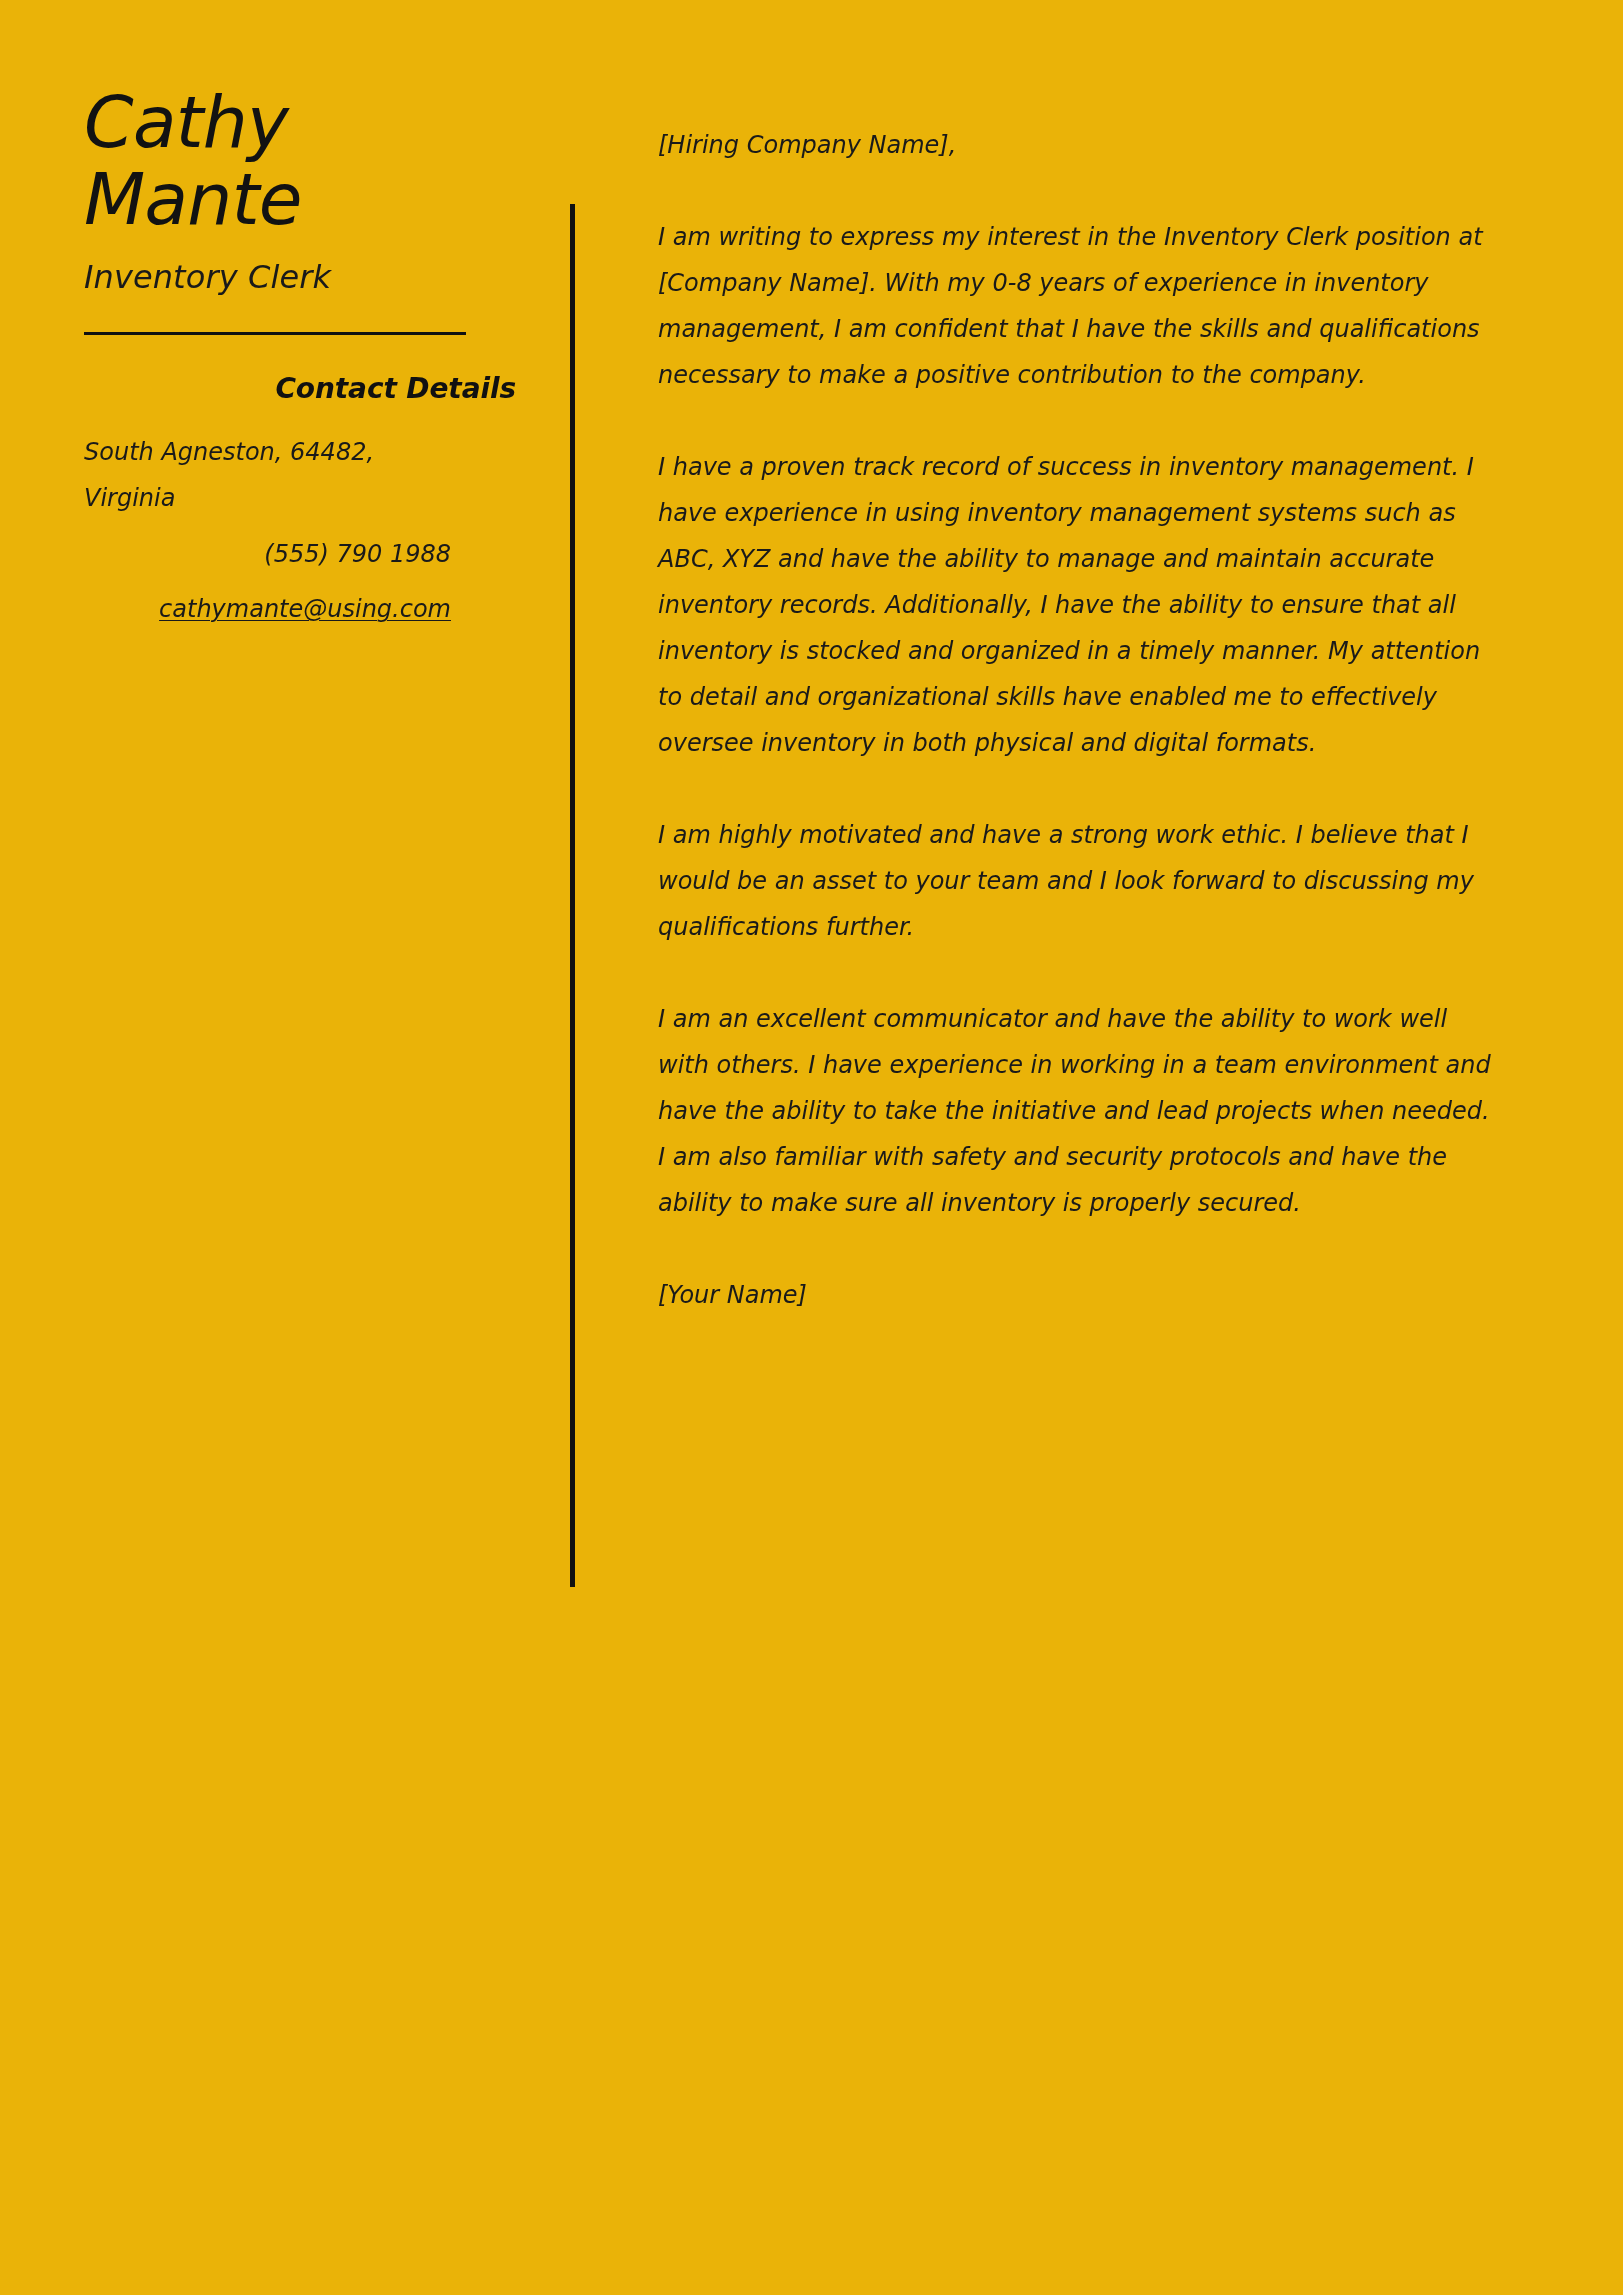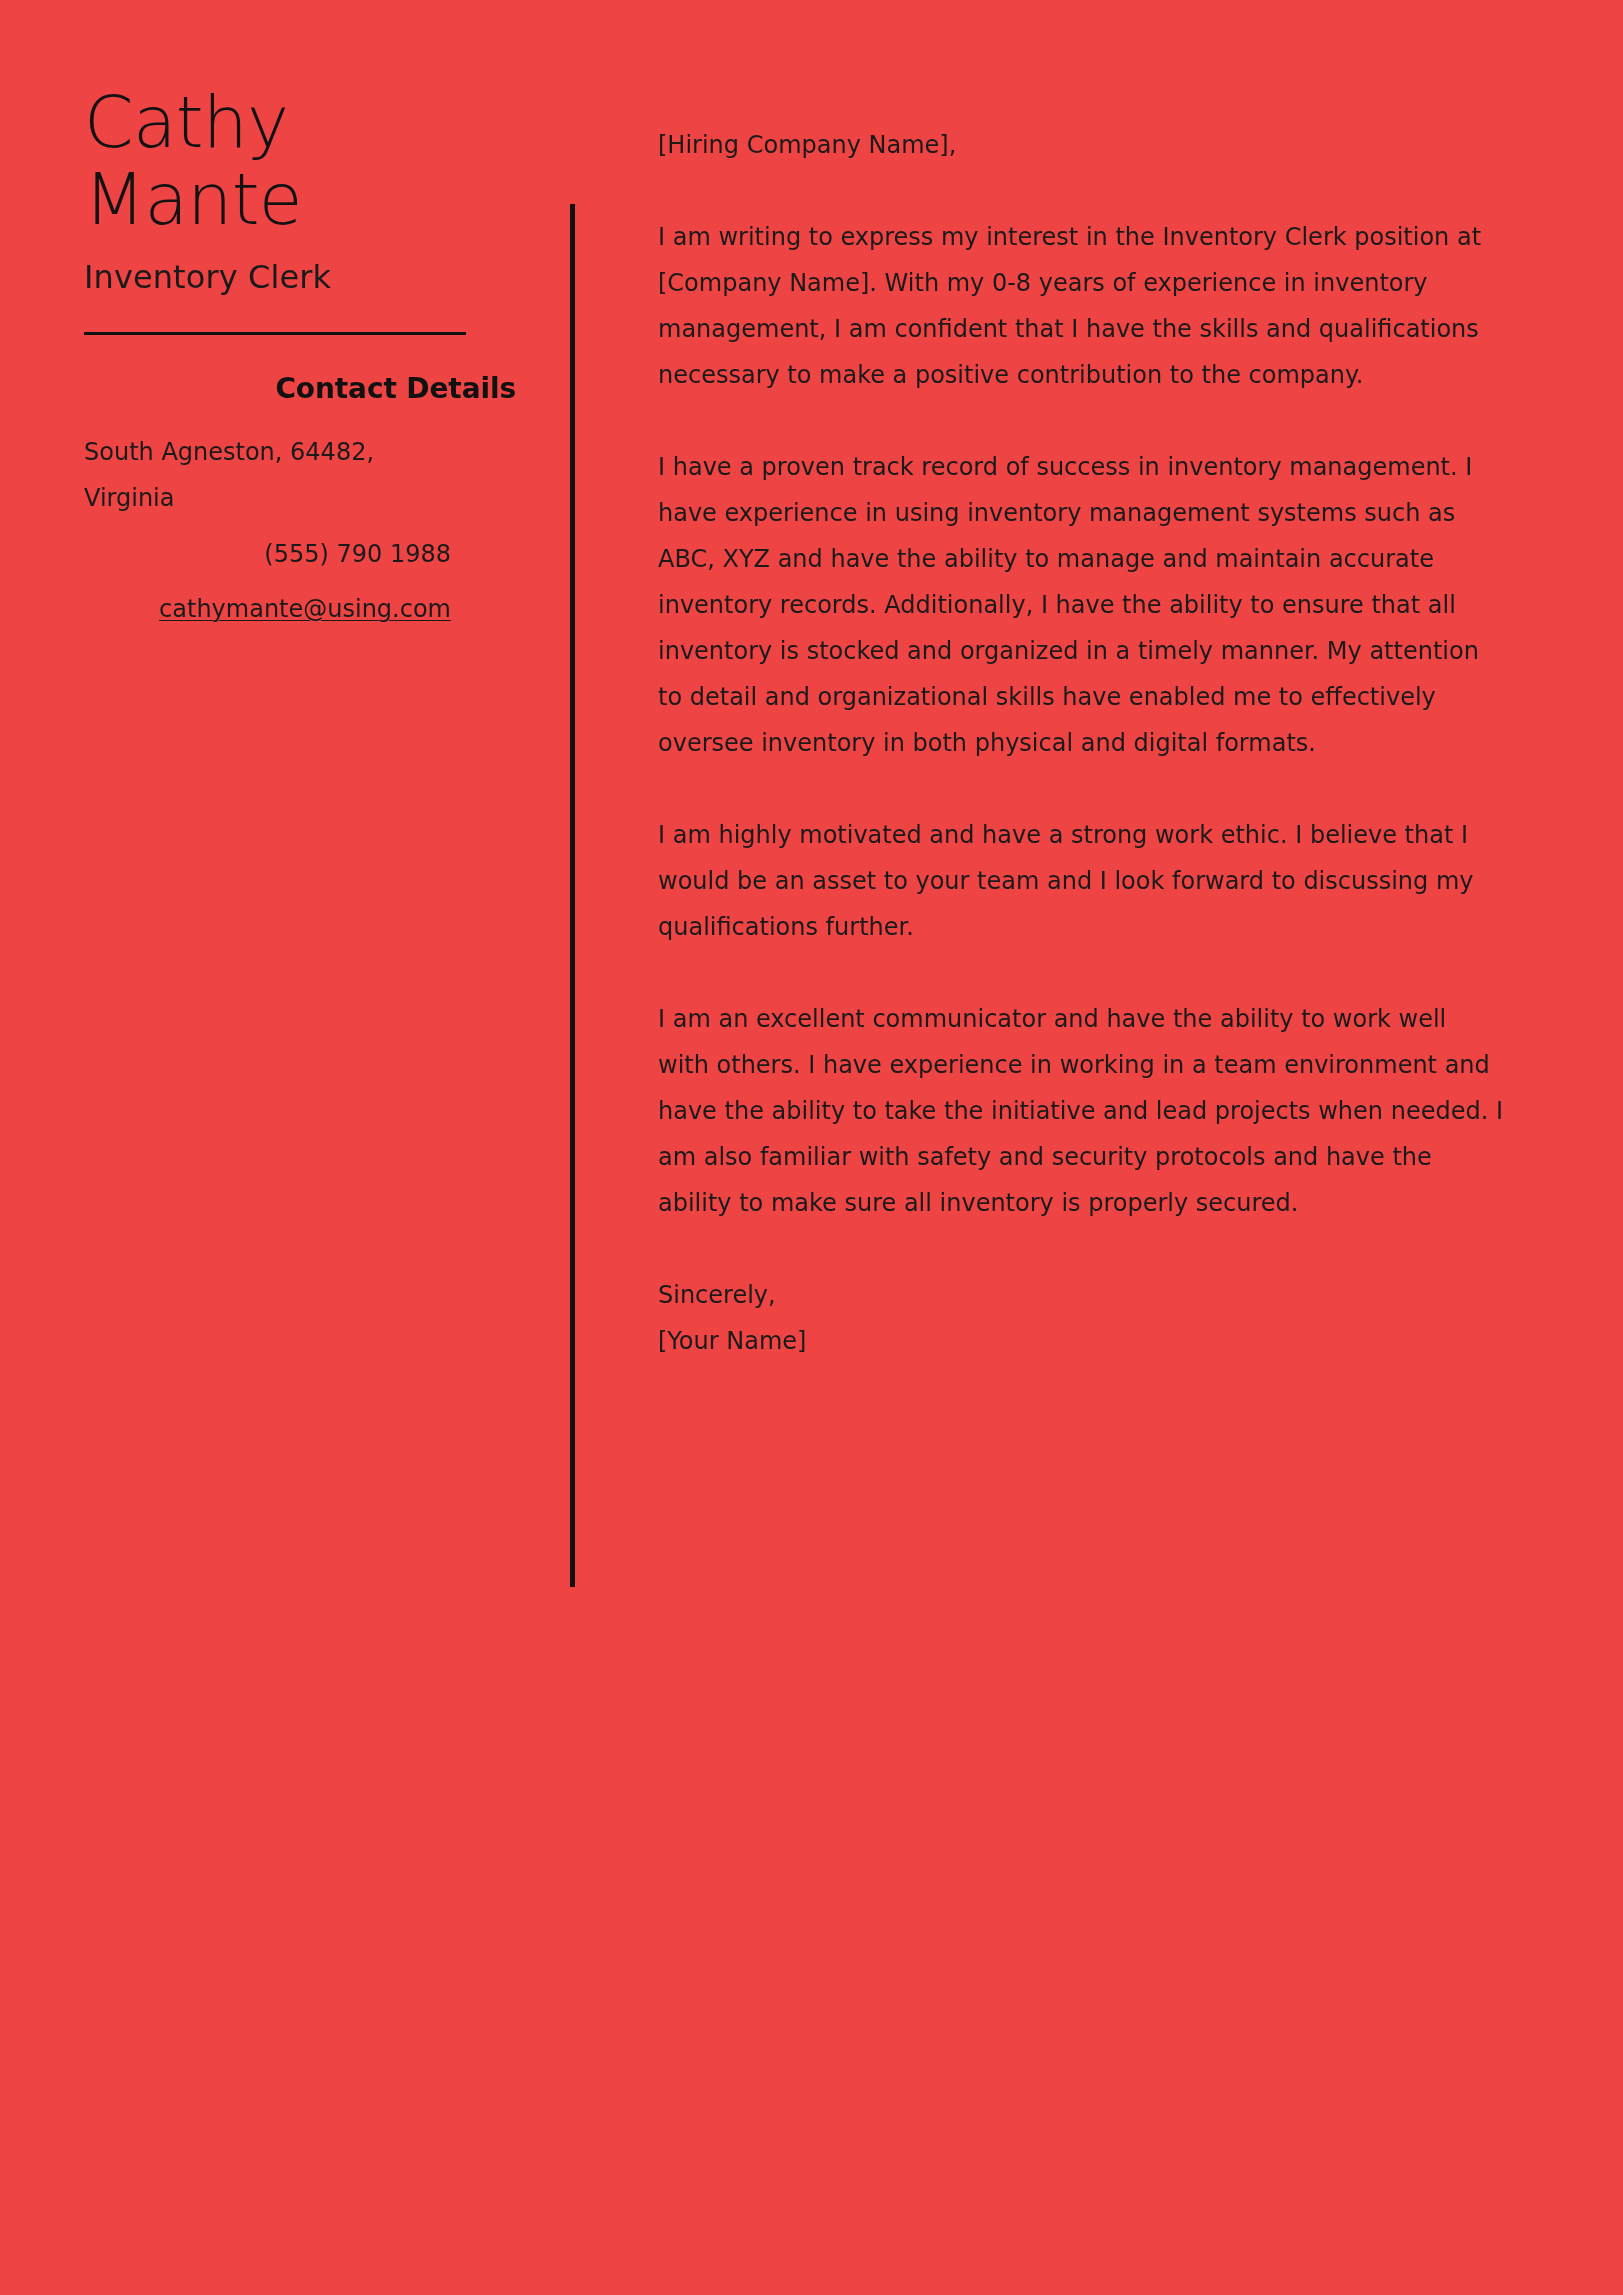--- a/index.html
+++ b/index.html
@@ -13,21 +13,22 @@
     position: relative;
     font-family: "DejaVu Sans", "Liberation Sans", sans-serif;
     color: #1a1a1a;
     -webkit-font-smoothing: antialiased;
   }
 
   
   .page {
     position: absolute;
     inset: 0;
-    background: #ef4444;
+    background: #eab308;
+    font-style: italic;
   }
 
   
   .left-col {
     position: absolute;
     left: 84px;
     top: 0;
     width: 432px;
   }
 
@@ -155,20 +156,19 @@
     <p class="letter-p">I am writing to express my interest in the Inventory Clerk position at [Company Name]. With my 0-8 years of experience in inventory management, I am confident that I have the skills and qualifications necessary to make a positive contribution to the company.</p>
 
     <p class="letter-p">I have a proven track record of success in inventory management. I have experience in using inventory management systems such as ABC, XYZ and have the ability to manage and maintain accurate inventory records. Additionally, I have the ability to ensure that all inventory is stocked and organized in a timely manner. My attention to detail and organizational skills have enabled me to effectively oversee inventory in both physical and digital formats.</p>
 
     <p class="letter-p">I am highly motivated and have a strong work ethic. I believe that I would be an asset to your team and I look forward to discussing my qualifications further.</p>
 
     <p class="letter-p">I am an excellent communicator and have the ability to work well with others. I have experience in working in a team environment and have the ability to take the initiative and lead projects when needed. I am also familiar with safety and security protocols and have the ability to make sure all inventory is properly secured.</p>
 
 
     <p class="letter-p sign-off">
-      <span class="sign-line">Sincerely,</span>
       <span class="sign-line">[Your Name]</span>
     </p>
 
   </div>
 
 </div>
 
 
 </body></html>

